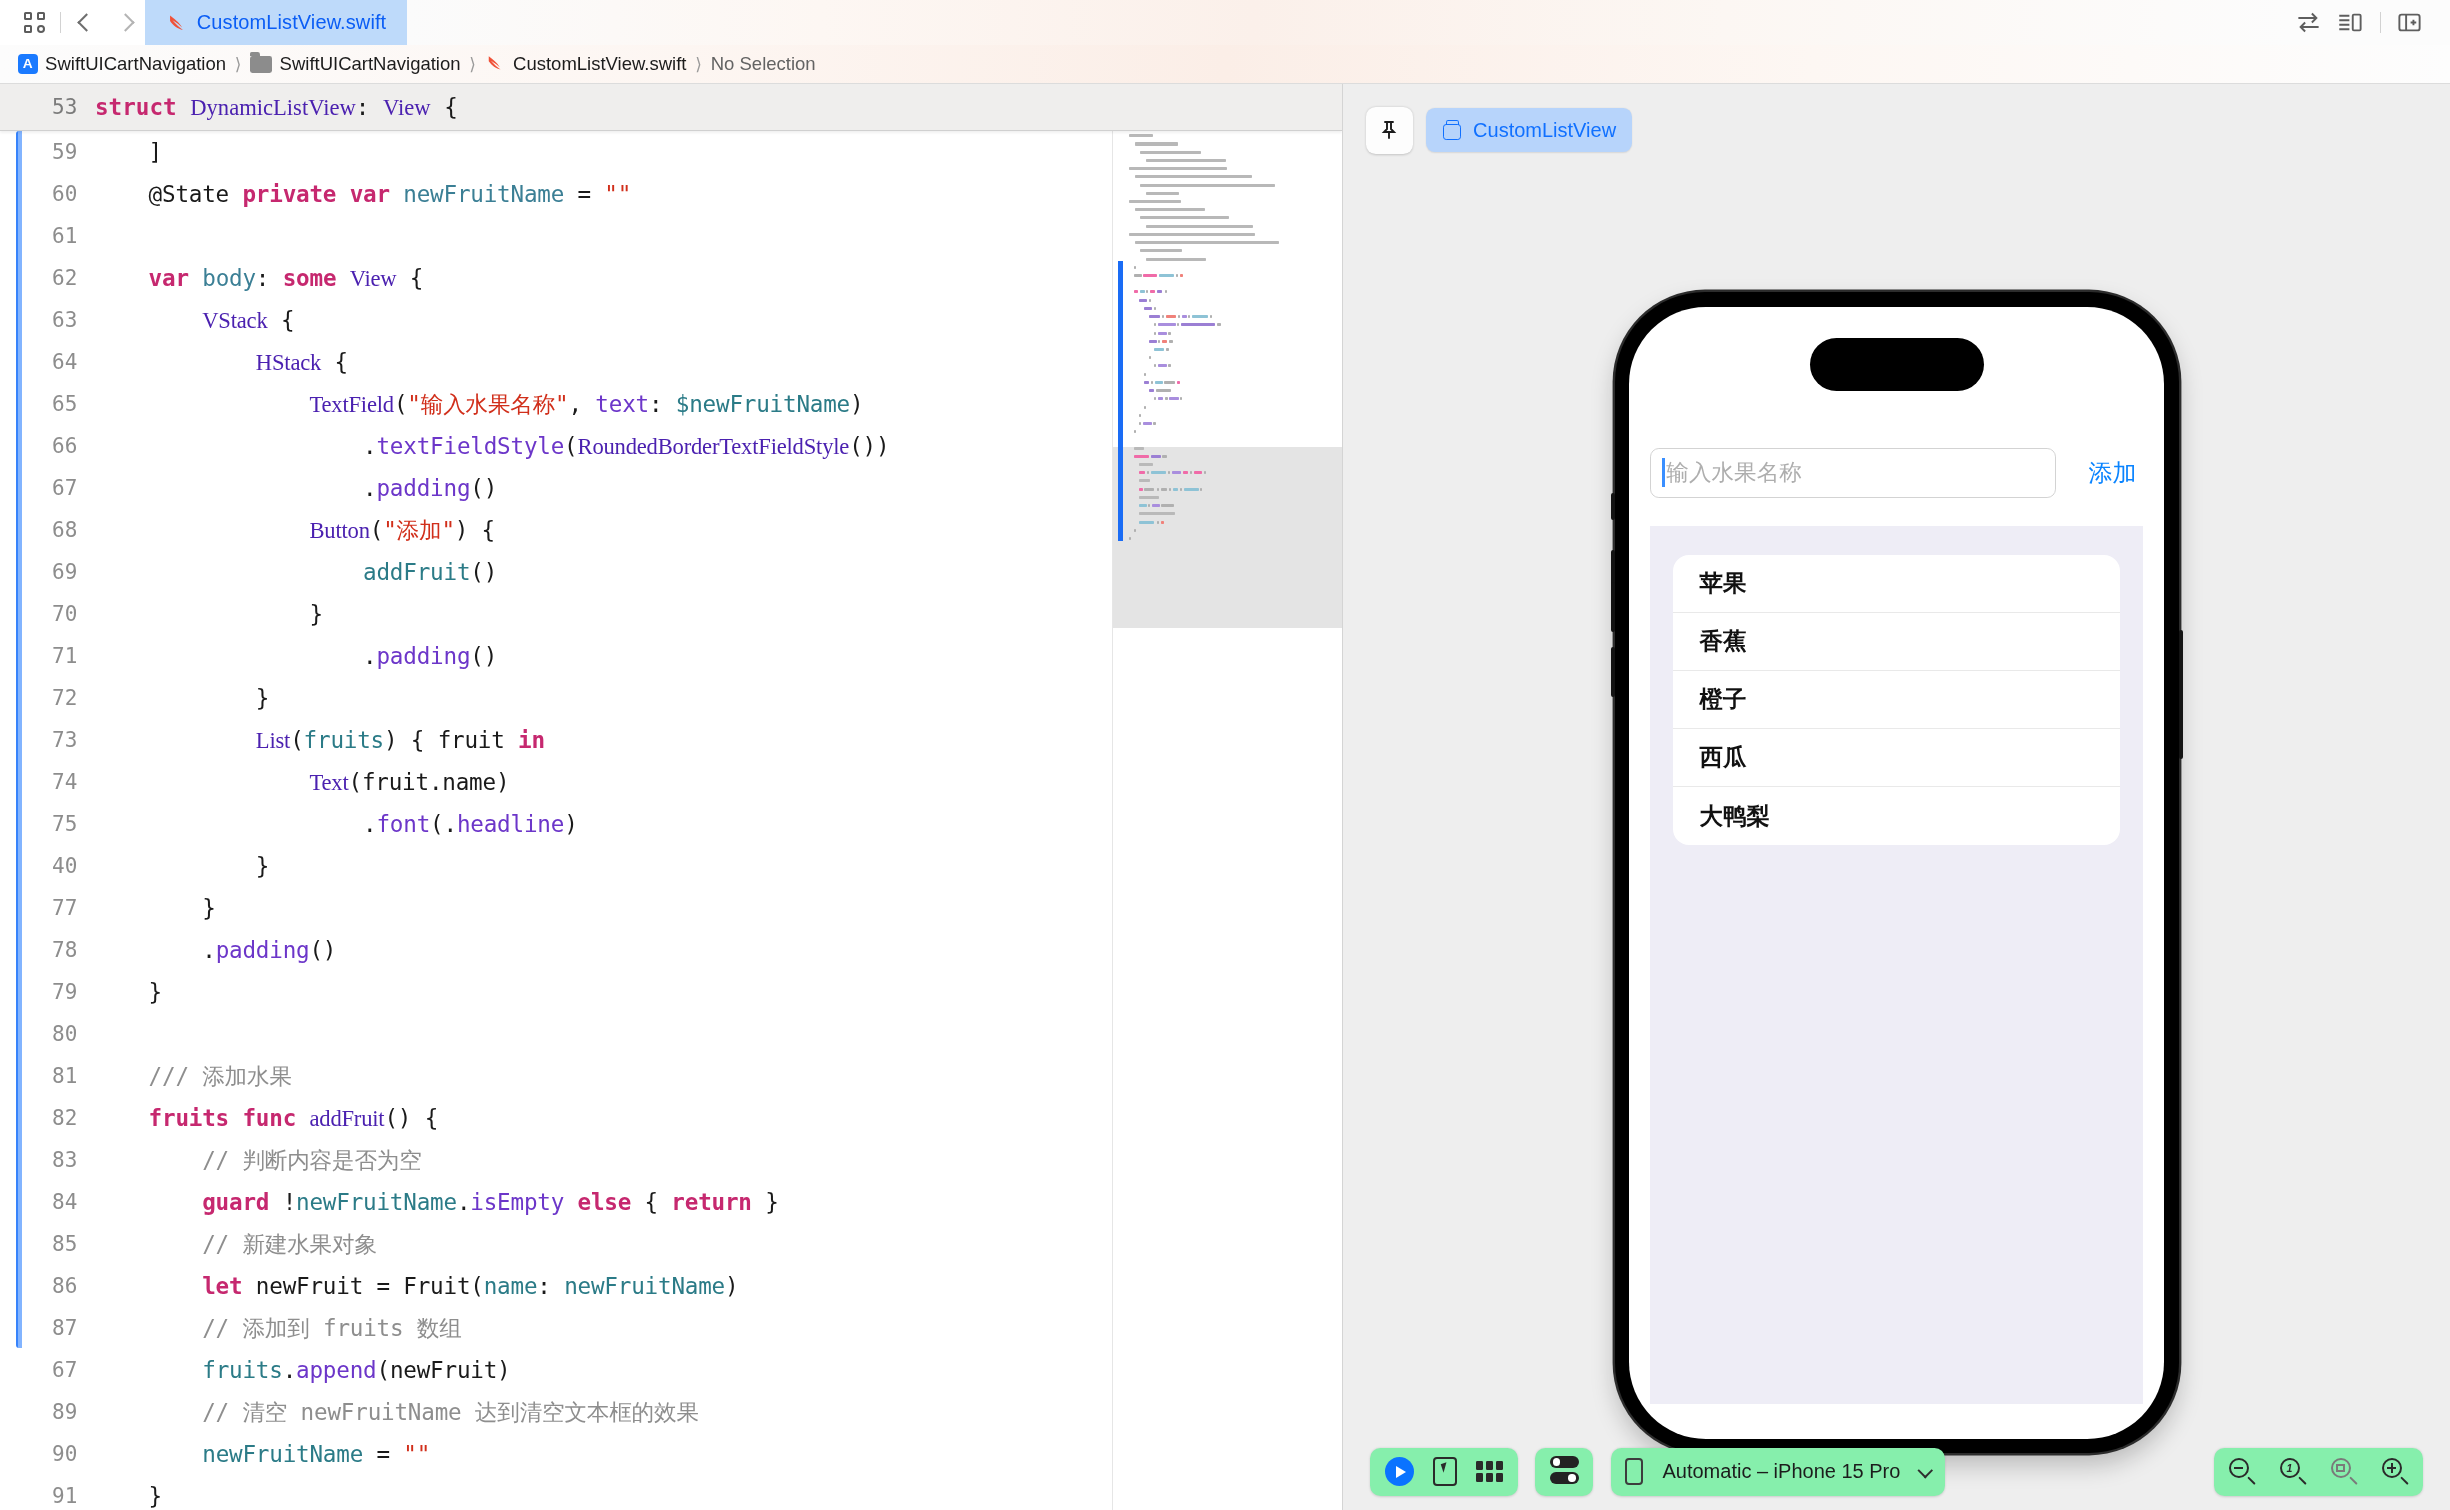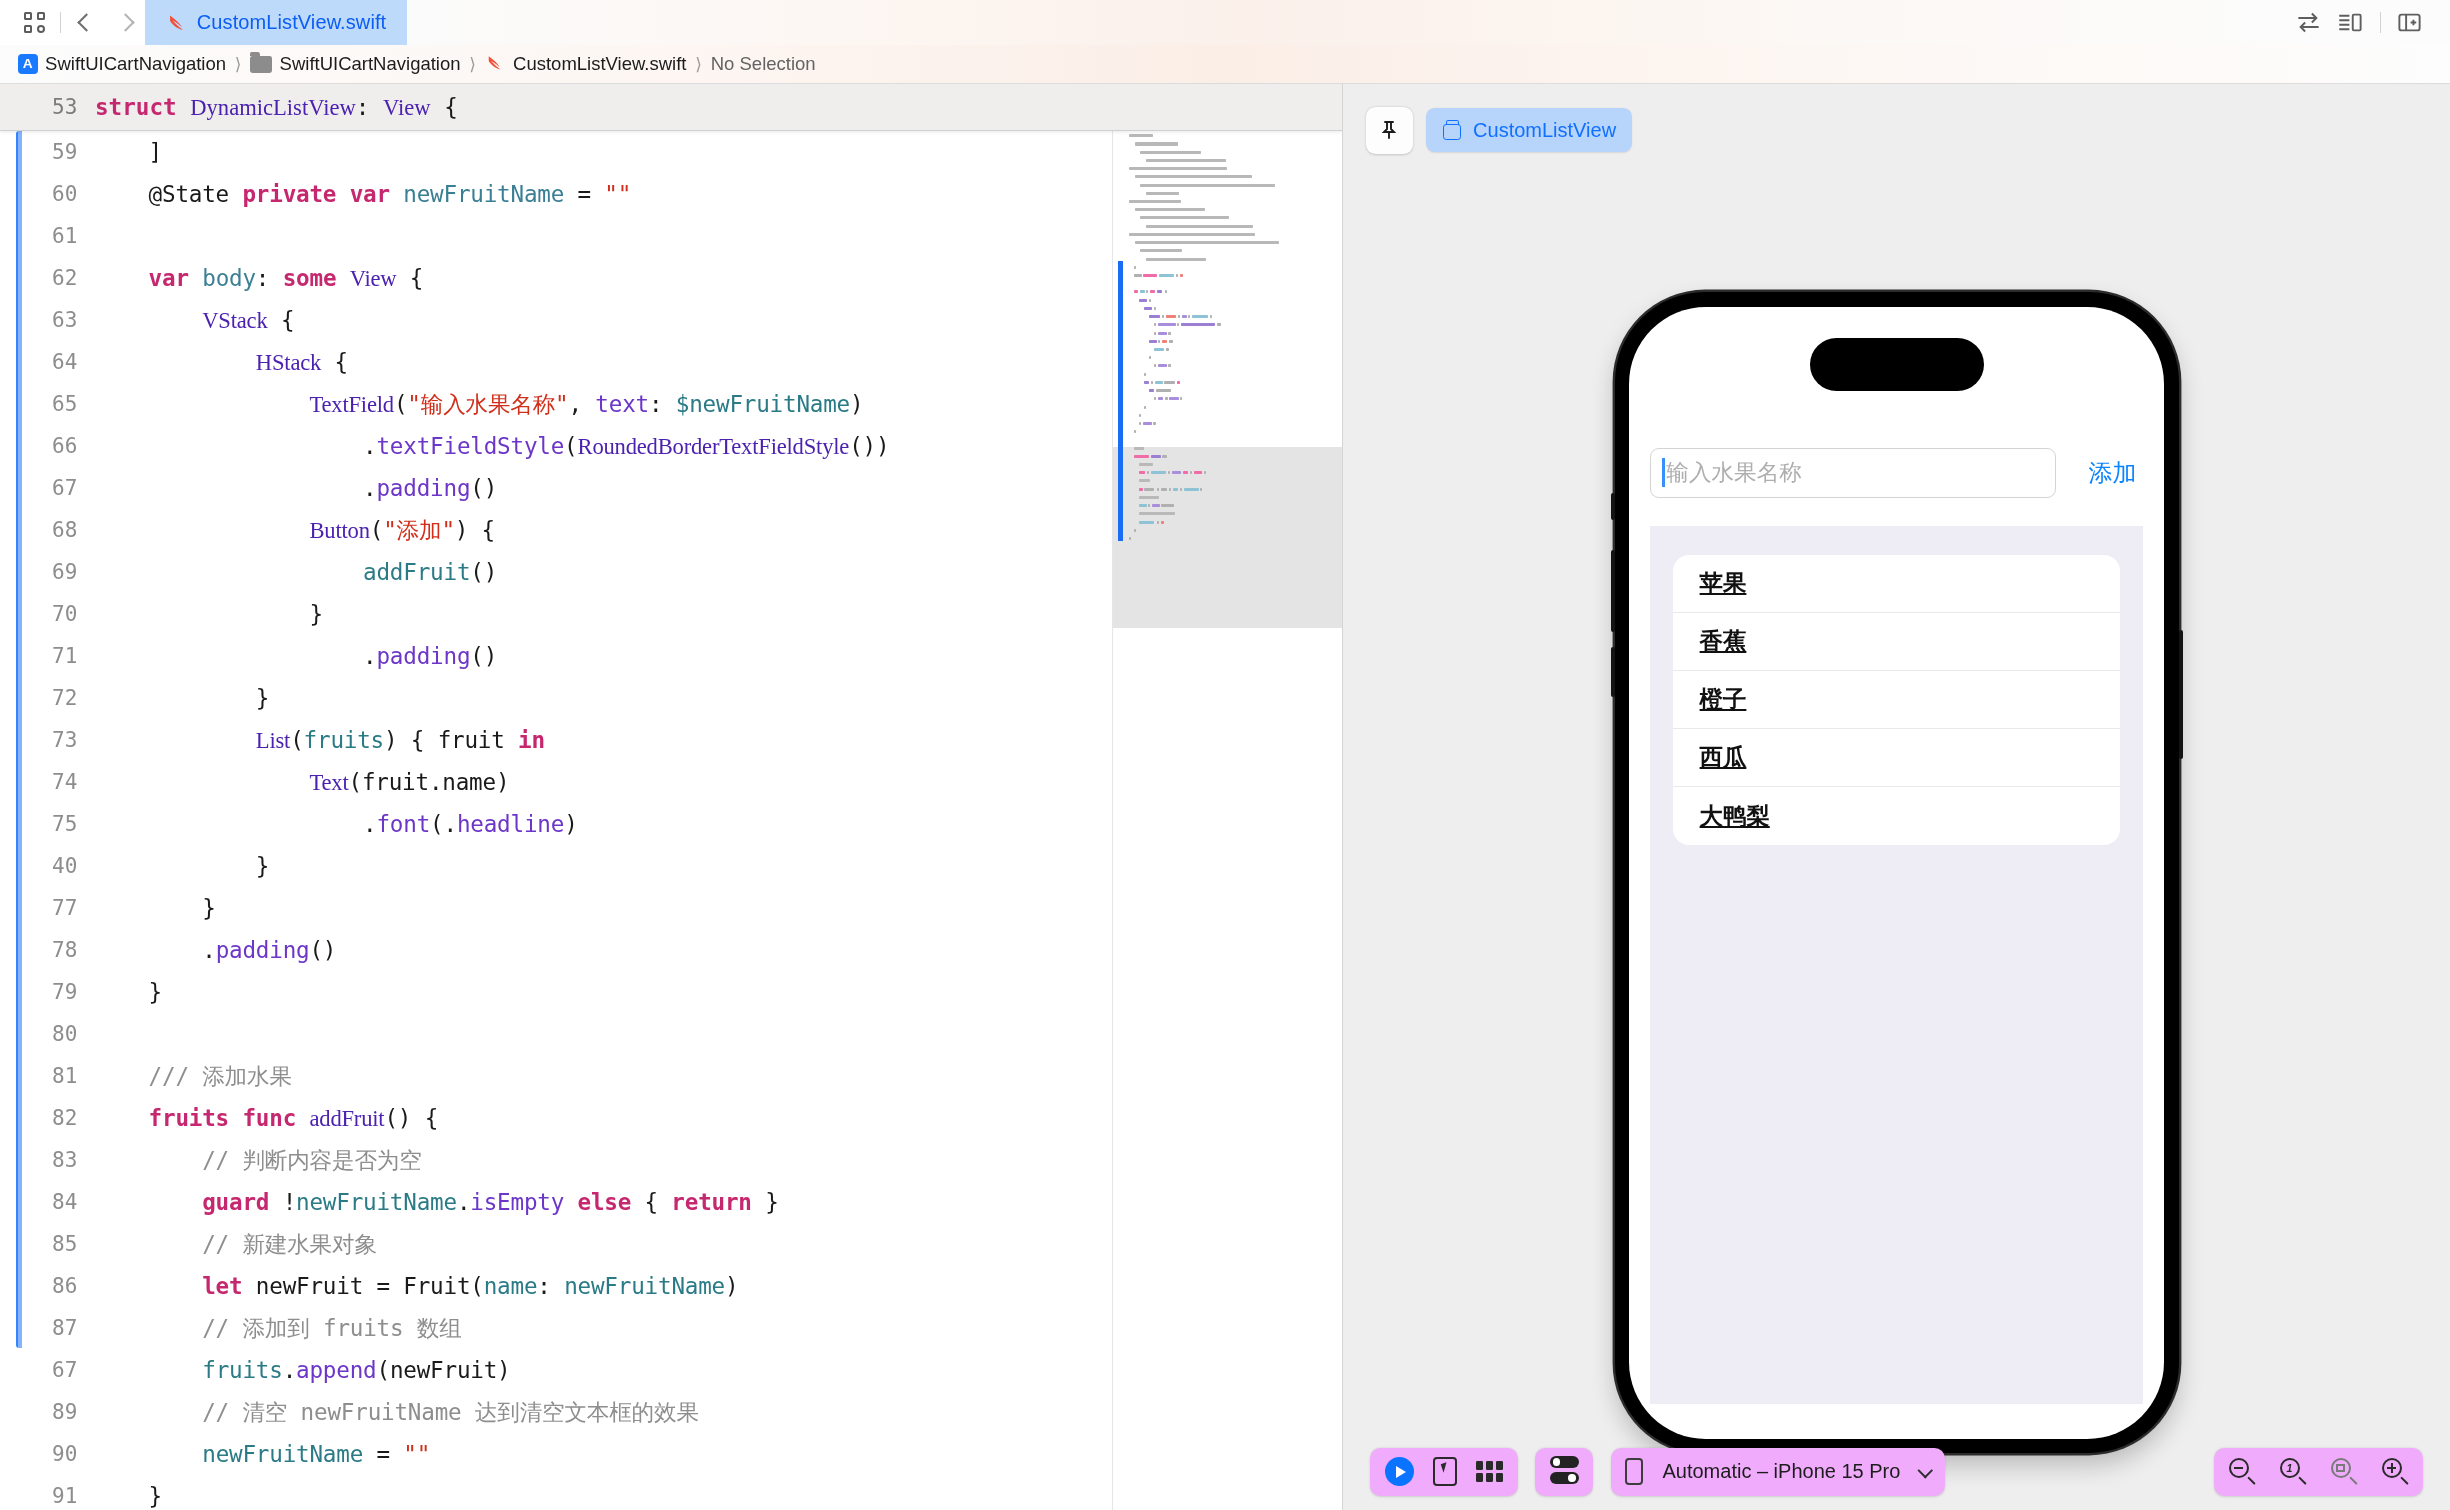--- a/index.html
+++ b/index.html
@@ -187,31 +187,30 @@
     background: #eeedf6;
   }
   .listcard {
     position: absolute; top: 29px; left: 22.6px; right: 22.6px;
     background: #fff; border-radius: 16px; overflow: hidden;
   }
   .li {
     height: 58px; display: flex; align-items: center;
     padding-left: 27px; font-size: 23.4px; color: #111; font-weight: 600;
     border-bottom: 0.8px solid #e9e9e9;
-    text-decoration: underline;
   }
   .li:last-child { border-bottom: none; }
 
   
   .pv-bottom {
     position: absolute; left: 0; right: 0; bottom: 0; height: 77px;
     display: flex; align-items: center; padding: 0 27px; gap: 17.7px;
   }
   .grp {
-    height: 48px; background: #f0abfc; border-radius: 10.5px; display: flex;
+    height: 48px; background: #86efac; border-radius: 10.5px; display: flex;
     align-items: center; padding: 0 14.5px; gap: 19.3px; box-shadow: 0 0.8px 2.4px rgba(0,0,0,.15);
   }
   .play-ico {
     width: 29px; height: 29px; border-radius: 50%; background: #0a73ff;
     display: flex; align-items: center; justify-content: center;
   }
   .play-ico::after {
     content:""; border-left: 10.5px solid #fff; border-top: 6.4px solid transparent;
     border-bottom: 6.4px solid transparent; margin-left: 3.2px;
   }

